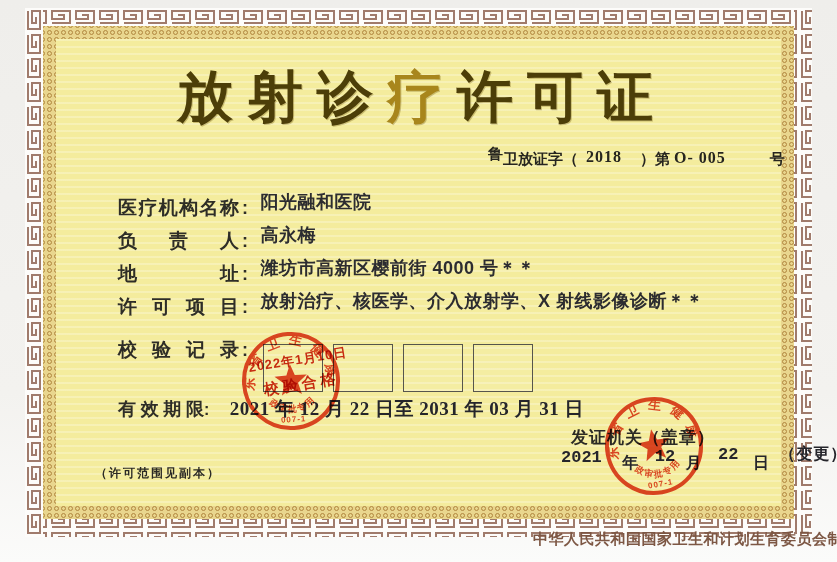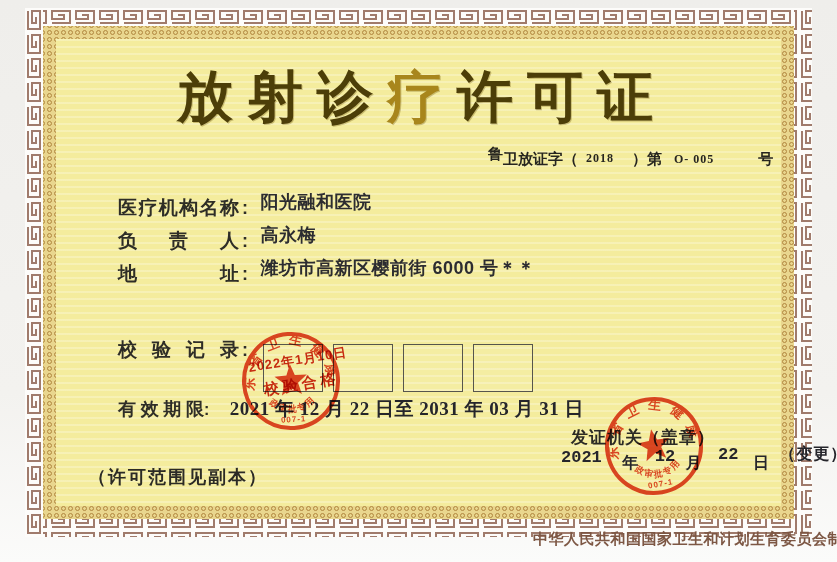--- a/index.html
+++ b/index.html
@@ -26,24 +26,24 @@
     letter-spacing:14px;color:#4c3e08;
     text-shadow:1px 1px 0 rgba(120,96,20,.35);
     white-space:nowrap;
   }
   .title .gold{color:#a8861c;}
   .cert-no{
     position:absolute;left:488px;top:150px;
     font-size:15px;font-weight:700;color:#26251f;
     display:flex;align-items:flex-end;white-space:nowrap;
   }
-  .cert-no .num{font-family:"Liberation Serif", serif;font-size:12px;}
+  .cert-no .num{font-family:"Liberation Serif", serif;font-size:16px;}
   .cert-no .region{position:relative;top:-5px;}
   .cert-no .year{position:relative;top:-3px;margin:0 18px 0 8px;letter-spacing:1px;}
-  .cert-no .serial{position:relative;top:-2px;margin-left:12px;letter-spacing:1px;}
+  .cert-no .serial{position:relative;top:-2px;margin-left:4px;letter-spacing:1px;}
   .cert-no .suffix{margin-left:44px;}
   .frow{position:absolute;left:118px;white-space:nowrap;}
   .flabel{
     display:inline-block;width:122px;
     text-align:justify;text-align-last:justify;
     font-size:19px;font-weight:700;color:#2e2d27;letter-spacing:1px;
     vertical-align:baseline;
   }
   .fcolon{font-size:18px;font-weight:700;color:#2e2d27;margin-left:2px;}
   .fvalue{
@@ -69,22 +69,22 @@
   .issue-date{position:absolute;left:561px;top:447px;white-space:nowrap;font-weight:700;color:#25252b;}
   .issue-date .num{font-family:Liberation Mono, monospace;font-size:17px;}
   .issue-date .unit{position:relative;top:6px;font-size:16px;}
   .issue-date .u-year{margin-left:16px;}
   .issue-date .n-month{margin-left:12px;position:relative;top:-1px;}
   .issue-date .u-month{margin-left:6px;}
   .issue-date .n-day{margin-left:12px;position:relative;top:-3px;}
   .issue-date .u-day{margin-left:10px;}
   .issue-date .note{margin-left:6px;font-size:16px;position:relative;top:-3px;letter-spacing:1px;}
   .copy-note{
-    position:absolute;left:88px;top:465px;
-    font-size:18px;font-weight:700;color:#2b2a25;letter-spacing:2px;white-space:nowrap;
+    position:absolute;left:95px;top:465px;
+    font-size:12px;font-weight:700;color:#2b2a25;letter-spacing:2px;white-space:nowrap;
   }
   .footer{
     position:absolute;left:533px;top:530px;
     font-size:15px;font-weight:700;color:#7d5744;letter-spacing:.5px;white-space:nowrap;
   }
   .stamp{position:absolute;mix-blend-mode:multiply;opacity:.92;z-index:3;}
   .stamp1{left:236px;top:326px;transform:rotate(-4deg);}
   .stamp2{left:599px;top:391px;transform:rotate(-10deg);}
   .stamp text{fill:#df3a1e;font-weight:700;}
   .ringtext{font-size:13px;letter-spacing:8.5px;font-family:"Liberation Sans", sans-serif;}
@@ -150,23 +150,27 @@
       <span class="fvalue">高永梅</span>
     </div>
 
     <div class="frow" style="top:195px;">
       <span class="flabel">医疗机构名称</span><span class="fcolon">:</span>
       <span class="fvalue">阳光融和医院</span>
     </div>
 
     <div class="frow" style="top:261px;">
       <span class="flabel">地址</span><span class="fcolon">:</span>
-      <span class="fvalue">潍坊市高新区樱前街 6000 号＊＊</span>
-    </div>
-
+      <span class="fvalue">潍坊市高新区樱前街 4000 号＊＊</span>
+    </div>
+
+    <div class="frow" style="top:294px;">
+      <span class="flabel">许可项目</span><span class="fcolon">:</span>
+      <span class="fvalue">放射治疗、核医学、介入放射学、X 射线影像诊断＊＊</span>
+    </div>
 
     <div class="frow" style="top:337px;">
       <span class="flabel">校验记录</span><span class="fcolon">:</span>
     </div>
 
     <div class="boxes">
       <div class="vbox"></div>
       <div class="vbox"></div>
       <div class="vbox"></div>
       <div class="vbox"></div>

